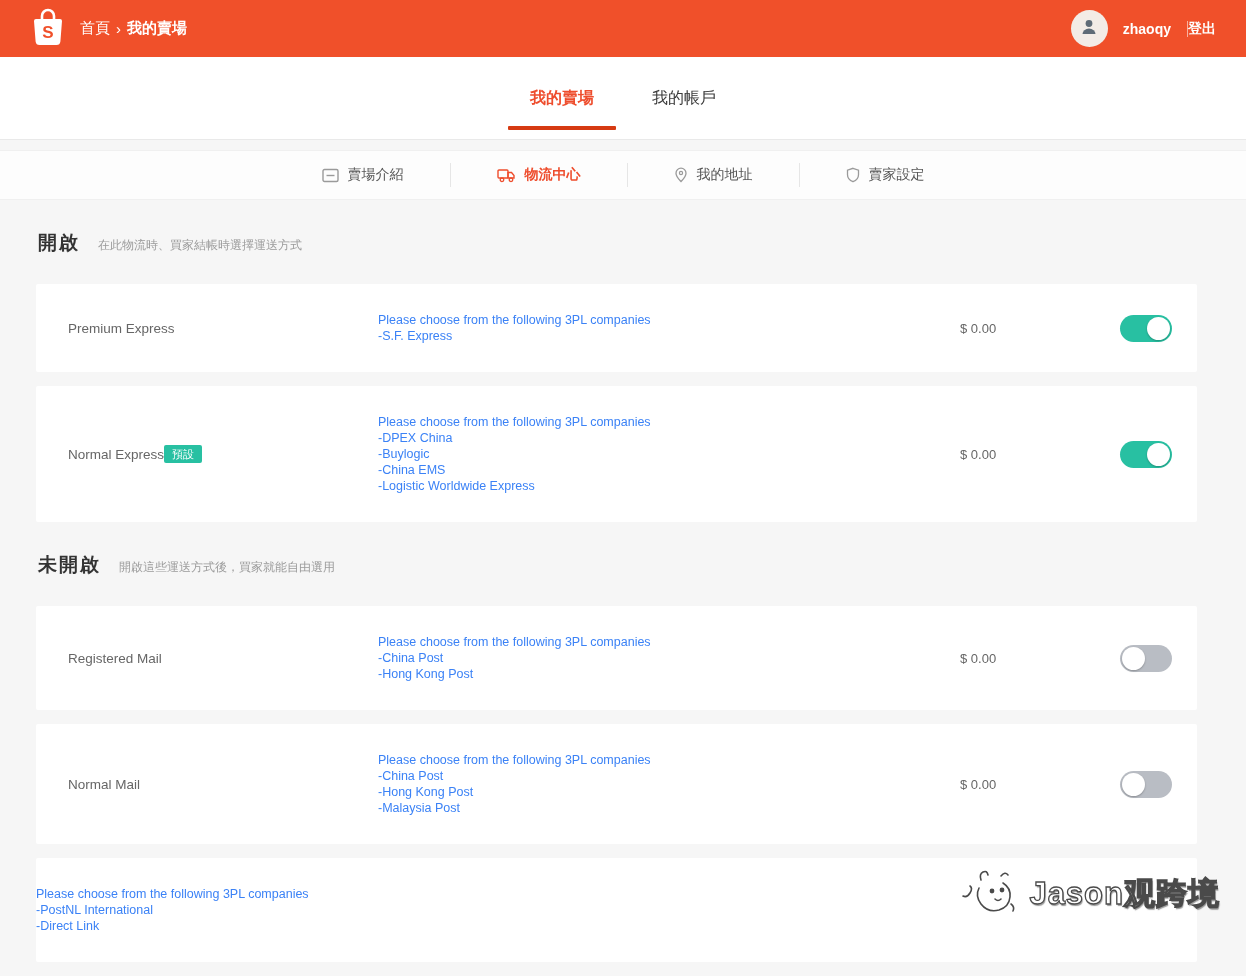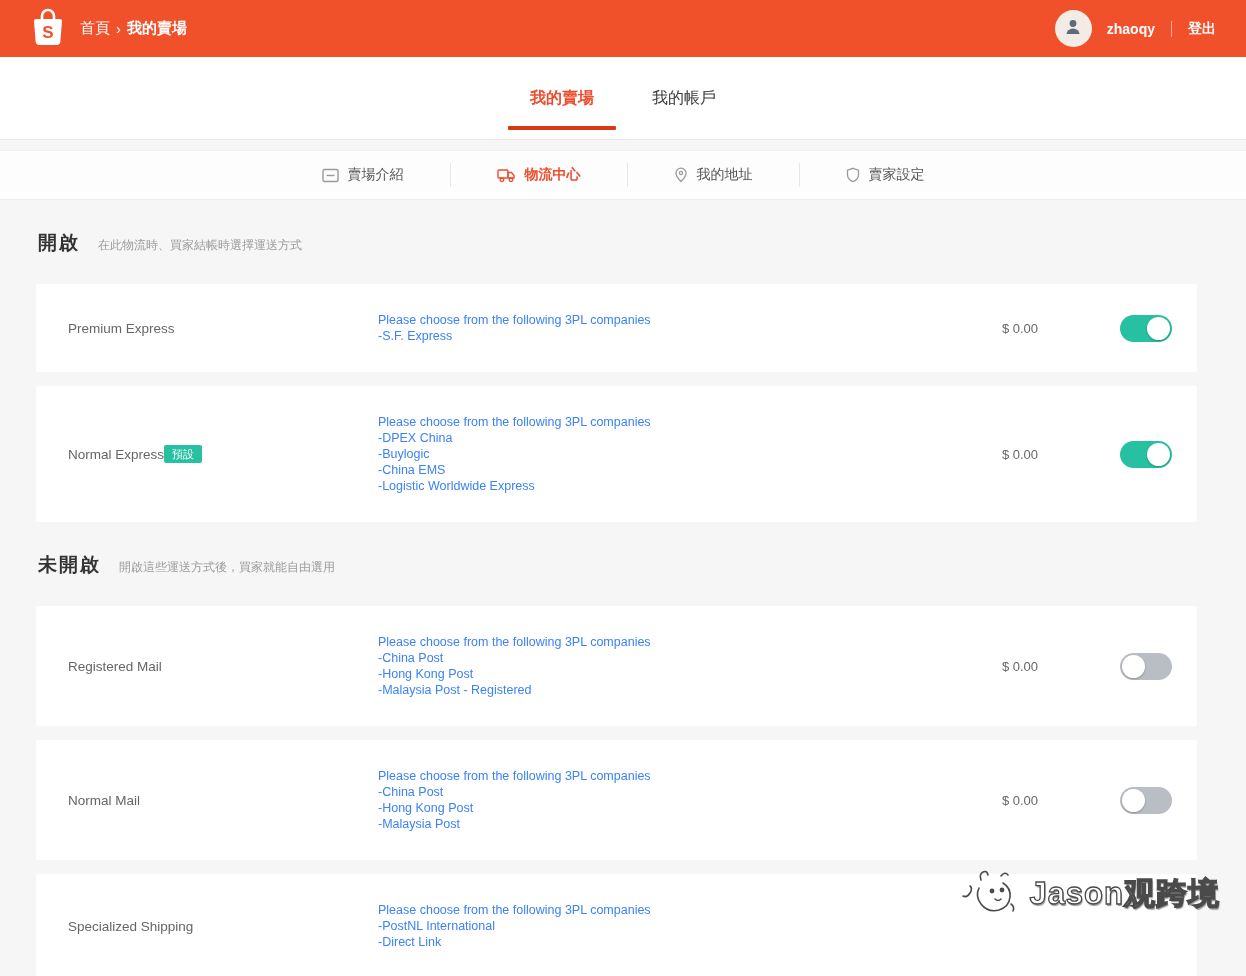--- a/index.html
+++ b/index.html
@@ -14,21 +14,21 @@
     height:57px; background:#f0502a; display:flex; align-items:center;
     padding:0 30px; color:#fff;
   }
   .logo { display:flex; align-items:center; cursor:pointer; }
   .breadcrumb { margin-left:14px; font-size:15px; display:flex; align-items:center; gap:6px; }
   .breadcrumb .crumb-current { font-weight:bold; }
   .header-right { margin-left:auto; display:flex; align-items:center; }
   .avatar { width:37px; height:37px; border-radius:50%; background:#f3ece6; display:flex; align-items:center; justify-content:center; }
   .username { font-weight:bold; font-size:14px; margin:0 16px 0 15px; }
   .header-divider { width:1px; height:16px; background:rgba(255,255,255,.55); }
-  .logout { font-weight:bold; font-size:14px; margin-left:16px; cursor:pointer; }
+  .logout { font-weight:bold; font-size:14px; margin-left:0; cursor:pointer; }
   
   .tabbar {
     background:#fff; height:83px; display:flex; justify-content:center;
     align-items:stretch; gap:58px; border-bottom:1px solid #e9e9e9;
   }
   .tab { display:flex; align-items:center; font-size:16px; color:#3a3a3a; position:relative; cursor:pointer; }
   .tab.active { color:#ee4d2d; font-weight:bold; }
   .tab.active::after {
     content:""; position:absolute; left:-22px; right:-22px; bottom:9px;
     height:4px; background:#d63a12; border-radius:1px;
@@ -52,21 +52,21 @@
     background:#fff; margin-top:14px; display:flex; align-items:center;
     padding:28px 0; border-radius:2px;
   }
   .card:first-of-type { margin-top:28px; }
   .row-name { width:342px; padding-left:32px; font-size:13.5px; color:#666; display:flex; align-items:center; }
   .badge {
     display:inline-block; background:#28c0a2; color:#fff; font-size:11px;
     padding:3px 8px; border-radius:2px; line-height:1.1;
   }
   .row-desc { flex:1; font-size:12.5px; color:#3b82f6; line-height:16px; }
-  .row-price { width:120px; font-size:13px; color:#666;text-align:center; }
+  .row-price { width:120px; font-size:13px; color:#666; }
   .toggle {
     width:52px; height:27px; border-radius:14px; margin:0 25px 0 40px;
     position:relative; cursor:pointer; flex:none;
   }
   .toggle.on  { background:#28c0a2; }
   .toggle.off { background:#b9bdc4; }
   .toggle .knob {
     position:absolute; top:2px; width:23px; height:23px; border-radius:50%;
     background:#fff; box-shadow:0 1px 2px rgba(0,0,0,.25);
   }
@@ -212,21 +212,20 @@
     <div>
   <div class="card">
     <div class="row-name">
       <span>Registered Mail</span>
 
     </div>
     <div class="row-desc">
             <div>Please choose from the following 3PL companies</div>
             <div>-China Post</div>
             <div>-Hong Kong Post</div>
-            <div>-Malaysia Post - Registered</div>
           </div>
     <div class="row-price">$ 0.00</div>
     <div class="toggle off">
             <span class="knob"></span>
           </div>
   </div>
 
   <div class="card">
     <div class="row-name">
       <span>Normal Mail</span>
@@ -238,24 +237,20 @@
             <div>-Hong Kong Post</div>
             <div>-Malaysia Post</div>
           </div>
     <div class="row-price">$ 0.00</div>
     <div class="toggle off">
             <span class="knob"></span>
           </div>
   </div>
 
   <div class="card">
-    <div class="row-name">
-      <span>Specialized Shipping</span>
-
-    </div>
     <div class="row-desc">
             <div>Please choose from the following 3PL companies</div>
             <div>-PostNL International</div>
             <div>-Direct Link</div>
           </div>
     <div class="row-price" style="visibility: hidden;"></div>
     <div class="toggle" style="visibility: hidden;"></div>
   </div>
 </div>
   </div>

